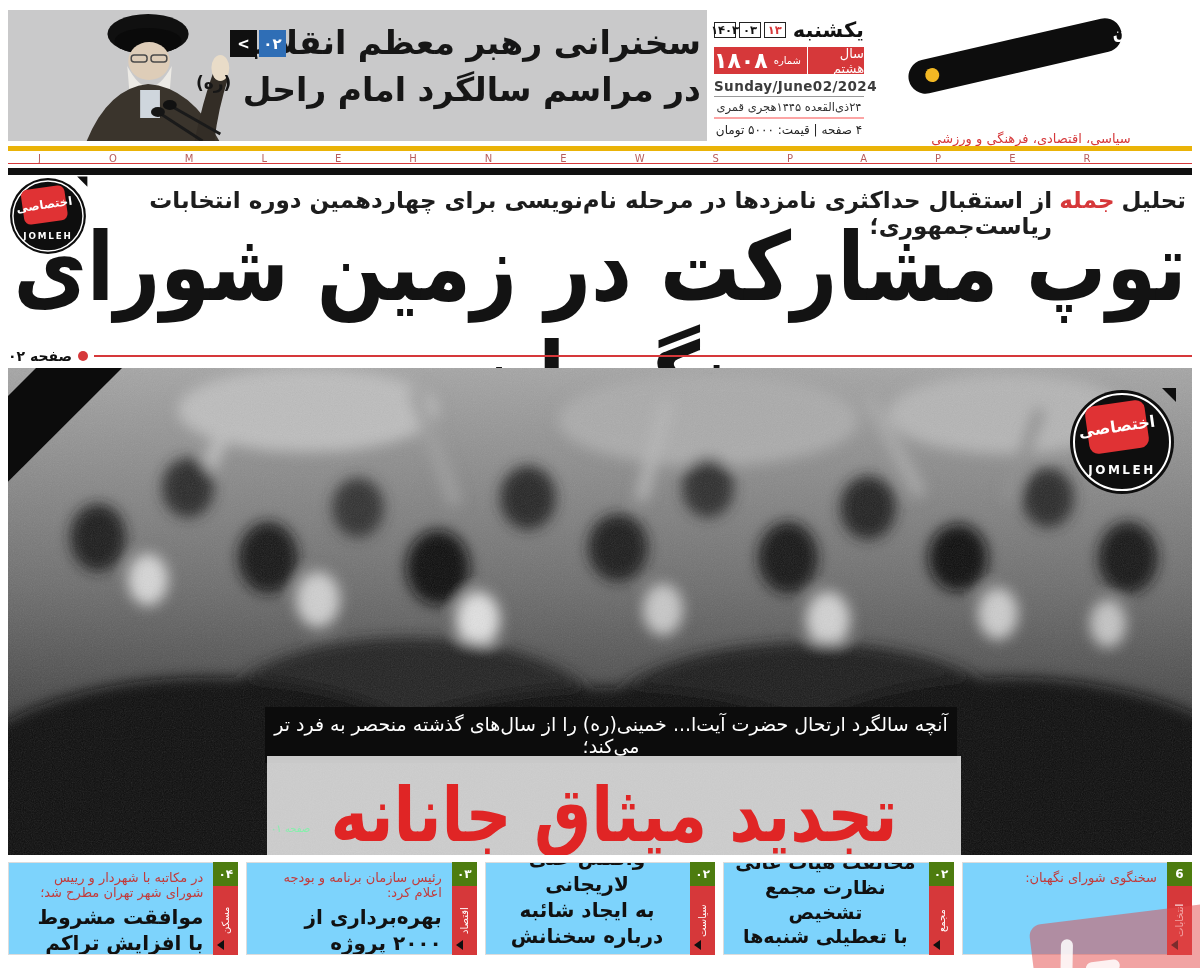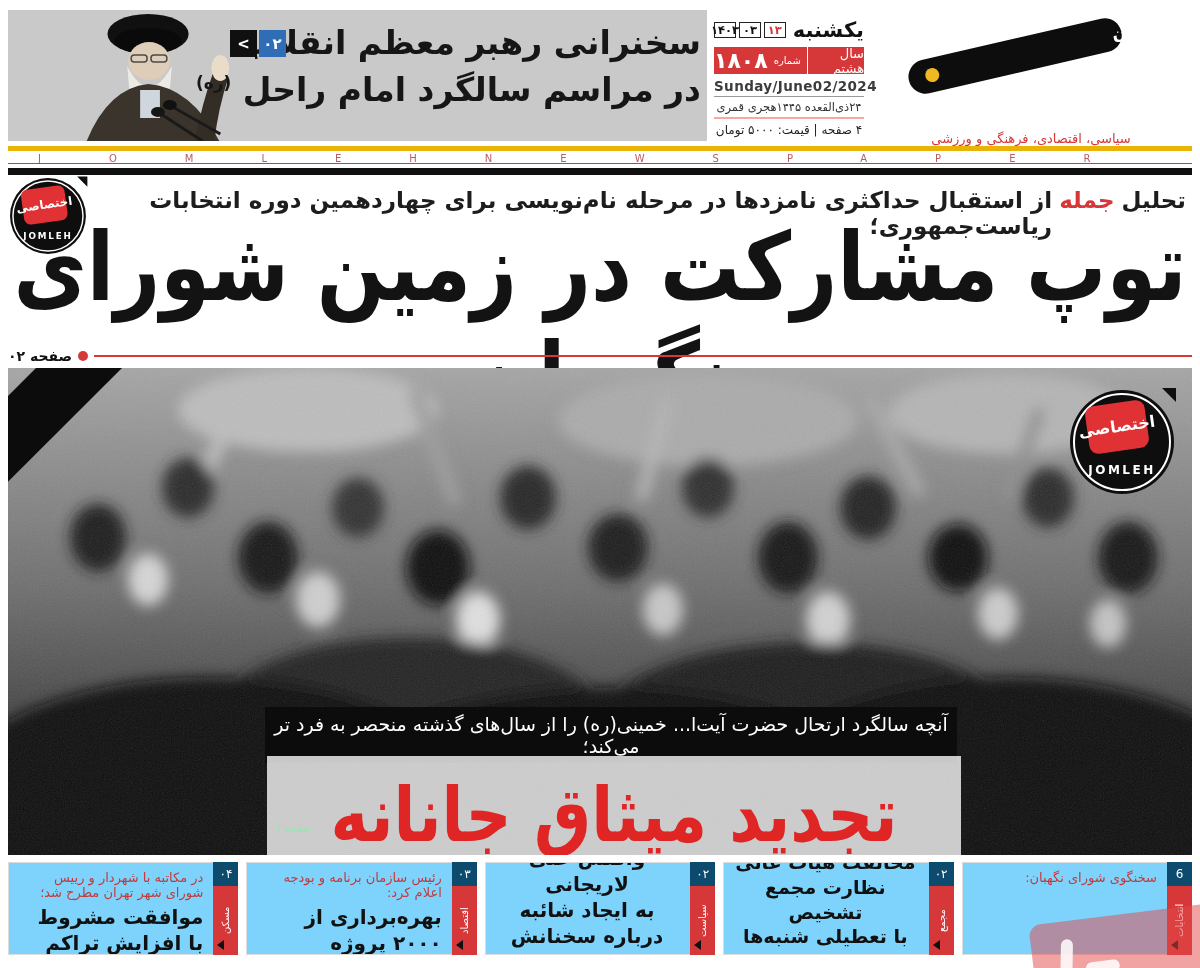--- a/index.html
+++ b/index.html
@@ -87,21 +87,21 @@
                background:rgba(255,255,255,.78); display:flex; align-items:center; justify-content:center; }
   .photo-red .big { direction:rtl; color:#e02525; font-size:64px; font-weight:bold;
                     letter-spacing:-1px; transform:scaleY(1.18); }
   .photo-pageref { position:absolute; left:263px; top:455px; color:#86efac; font-size:10px; direction:rtl; }
 
   
   .bottom { position:absolute; left:8px; top:862px; width:1184px; height:93px;
             display:flex; gap:8px; direction:rtl; }
   .story { flex:1; display:flex; direction:rtl; }
   .sbar { width:25px; display:flex; flex-direction:column; position:relative; background:#d6383a; }
-  .sbar-num { height:24px; background:#0c4a6e; color:#fff; font-size:12px; font-weight:normal;
+  .sbar-num { height:24px; background:#4d7c0f; color:#fff; font-size:12px; font-weight:bold;
               display:flex; align-items:center; justify-content:center; }
   .sbar-cat { flex:1; color:#fff; font-size:10px; writing-mode:vertical-rl; transform:rotate(180deg);
               display:flex; align-items:center; justify-content:center; letter-spacing:1px; }
   .sbar-tri { position:absolute; bottom:5px; left:4px; width:0; height:0;
               border-top:5px solid transparent; border-bottom:5px solid transparent;
               border-right:7px solid #101010; }
   .sbody { flex:1; background:#7dd3fc; border:1px solid #dcdcdc; border-right:none;
            padding:7px 10px 5px 8px; direction:rtl; text-align:right; overflow:hidden; }
   .sbody.center { text-align:center; display:flex; align-items:flex-end; justify-content:center; }
   .skicker { color:#c23b3b; font-size:13px; margin-bottom:4px; }

